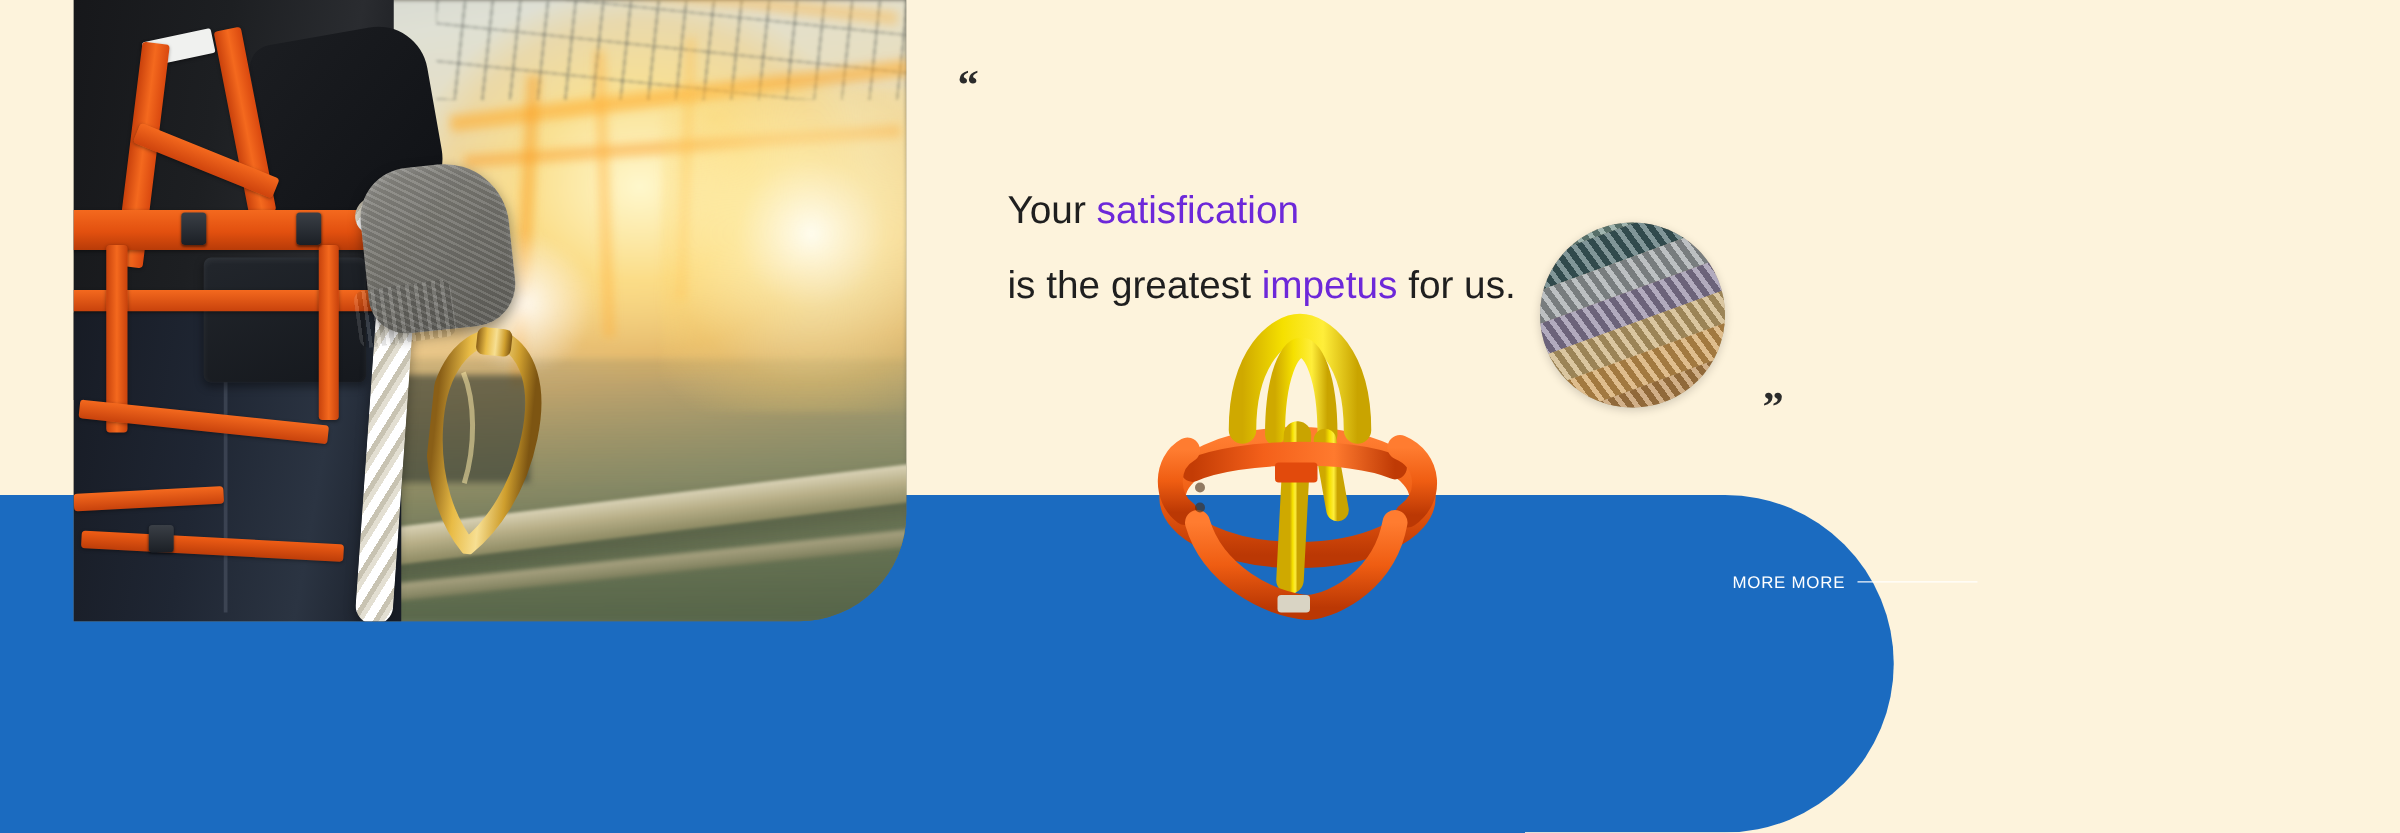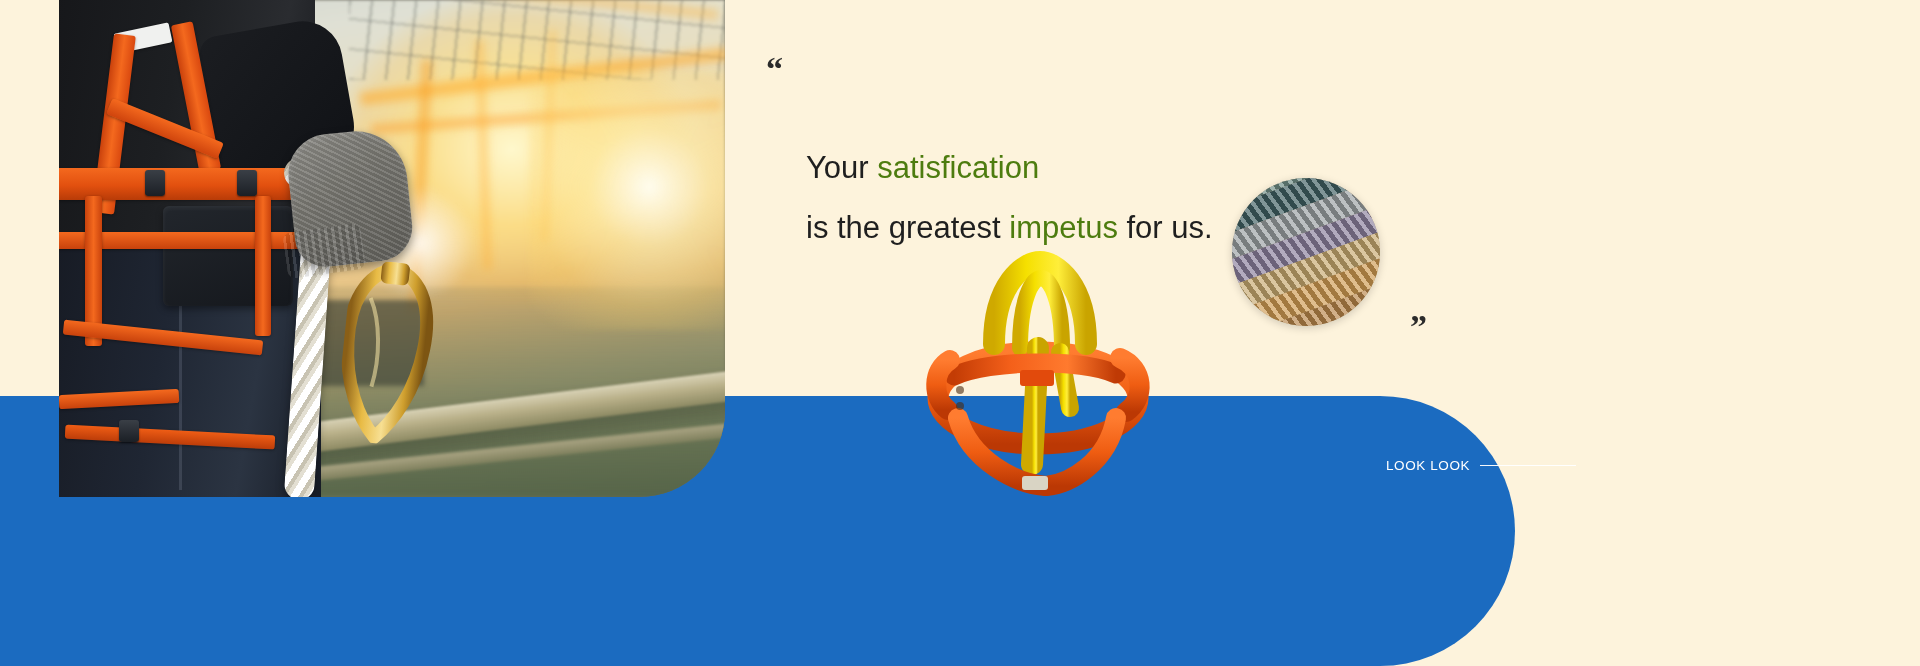--- a/index.html
+++ b/index.html
@@ -230,21 +230,21 @@
     font-family:"Liberation Sans", sans-serif;
   }
   .line2 {
     position:absolute; left:806px; top:150px;
     font-size:31px; color:#1F1F1F; white-space:nowrap; z-index:30;
   }
   .line3 {
     position:absolute; left:806px; top:210px;
     font-size:31px; color:#1F1F1F; white-space:nowrap; z-index:30;
   }
-  .accent { color:#4d7c0f; }
+  .accent { color:#6d28d9; }
 
   
   .swatch {
     position:absolute; left:1232px; top:178px; width:148px; height:148px;
     border-radius:50%; overflow:hidden; z-index:30;
     box-shadow:0 2px 8px rgba(0,0,0,.18);
     background:#b9a98e;
   }
   .swatch-rows { position:absolute; left:-30px; top:-20px; width:210px; height:190px; transform:rotate(-20deg); }
   .sw-row { position:absolute; left:0; width:210px; height:25px;
@@ -263,21 +263,21 @@
 </style>
 </head>
 <body>
 
 <div class="banner">
 
   <div class="blue-band-fill"></div>
   <div class="blue-band"></div>
 
   <div class="look-more-wrap">
-    <span class="look-more-text">LOOK LOOK</span>
+    <span class="look-more-text">MORE MORE</span>
     <span class="look-more-rule"></span>
   </div>
 
   <div class="photo">
     <div class="photo-scene">
       <div class="bg-site"></div>
       <div class="roof-grid"></div>
       <div class="site-beam beam-c"></div>
       <div class="site-beam beam-a"></div>
       <div class="site-beam beam-b"></div>

